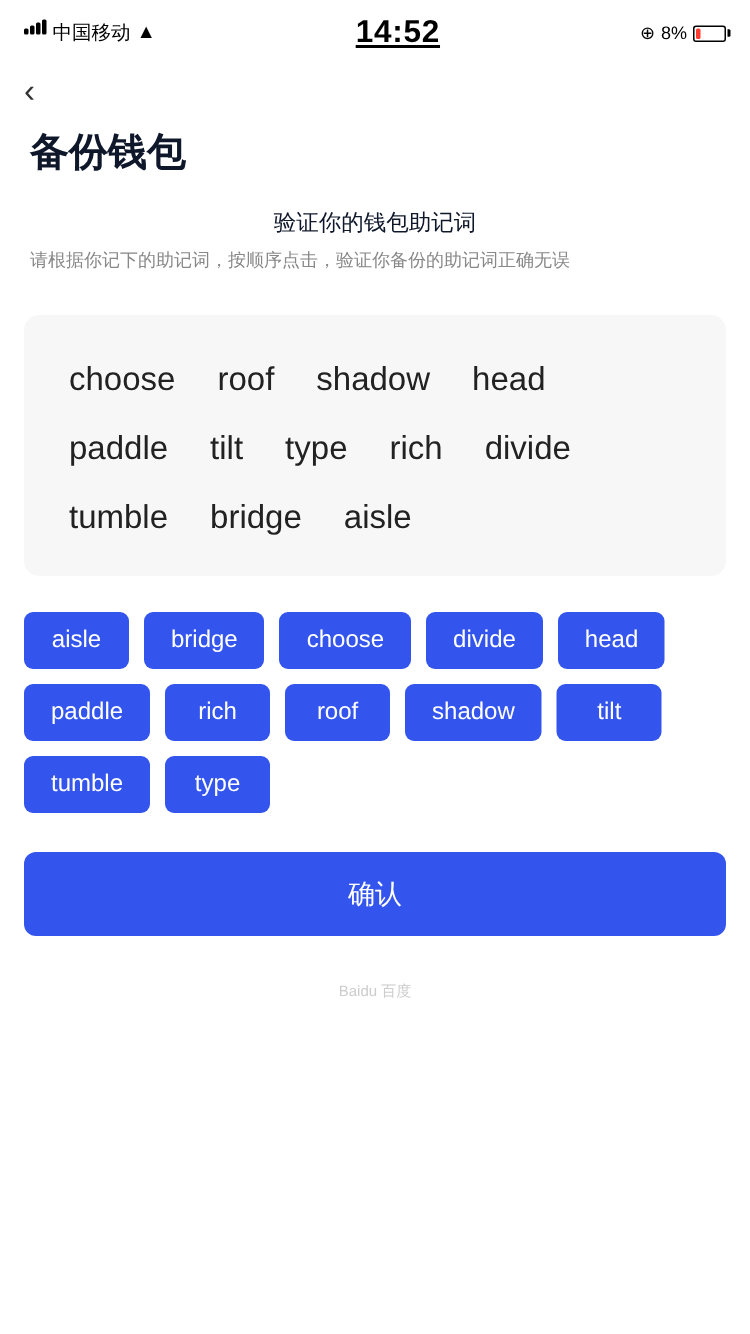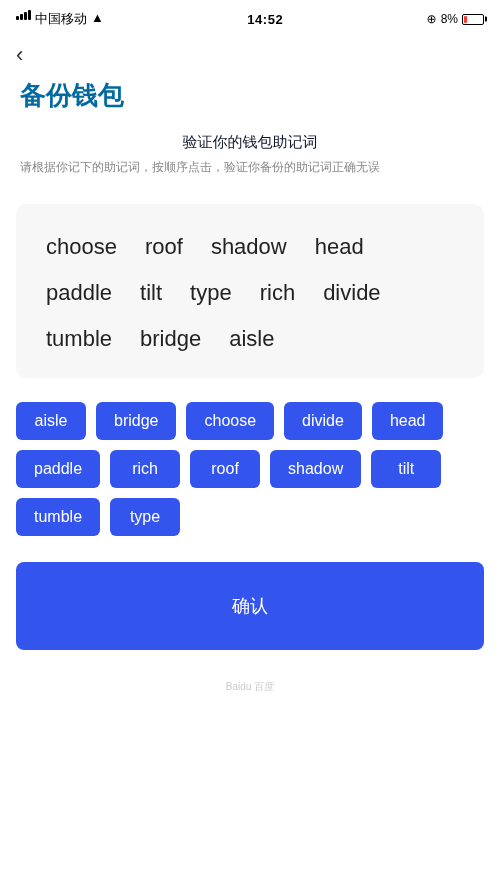--- a/index.html
+++ b/index.html
@@ -16,21 +16,21 @@
     .status-bar {
       display: flex;
       justify-content: space-between;
       align-items: center;
       padding: 10px 16px 6px;
       font-size: 13px;
       font-weight: 500;
       color: #000;
     }
     .status-left { display: flex; align-items: flex-start; gap: 4px; }
-    .status-center { font-size: 13px; font-weight: 600; letter-spacing: 0.5px; }
+    .status-center { font-size: 21px; font-weight: 600; letter-spacing: 0.5px; text-decoration: underline; }
     .status-right { display: flex; align-items: center; gap: 4px; font-size: 12px; }
 
     
     .signal-bars { display: flex; align-items: flex-end; gap: 1px; }
     .signal-bars span {
       background: #000;
       width: 3px;
       border-radius: 1px;
     }
     .wifi-icon { font-size: 13px; }
@@ -65,21 +65,21 @@
       font-size: 22px;
       color: #333;
       cursor: pointer;
       display: inline-block;
     }
 
     
     .page-title {
       font-size: 26px;
       font-weight: 700;
-      color: #0369a1;
+      color: #0f172a;
       padding: 6px 20px 20px;
     }
 
     
     .section-heading {
       text-align: center;
       font-size: 15px;
       font-weight: 500;
       color: #0f172a;
       margin-bottom: 6px;
@@ -136,21 +136,21 @@
     
     .confirm-btn-wrap {
       padding: 10px 16px 20px;
     }
     .confirm-btn {
       width: 100%;
       background: #3355ee;
       color: #fff;
       border: none;
       border-radius: 8px;
-      padding: 32px;
+      padding: 16px;
       font-size: 18px;
       cursor: pointer;
       font-weight: 500;
     }
 
     
     .bottom-area {
       padding: 10px 18px 20px;
       text-align: center;
       color: #ccc;

